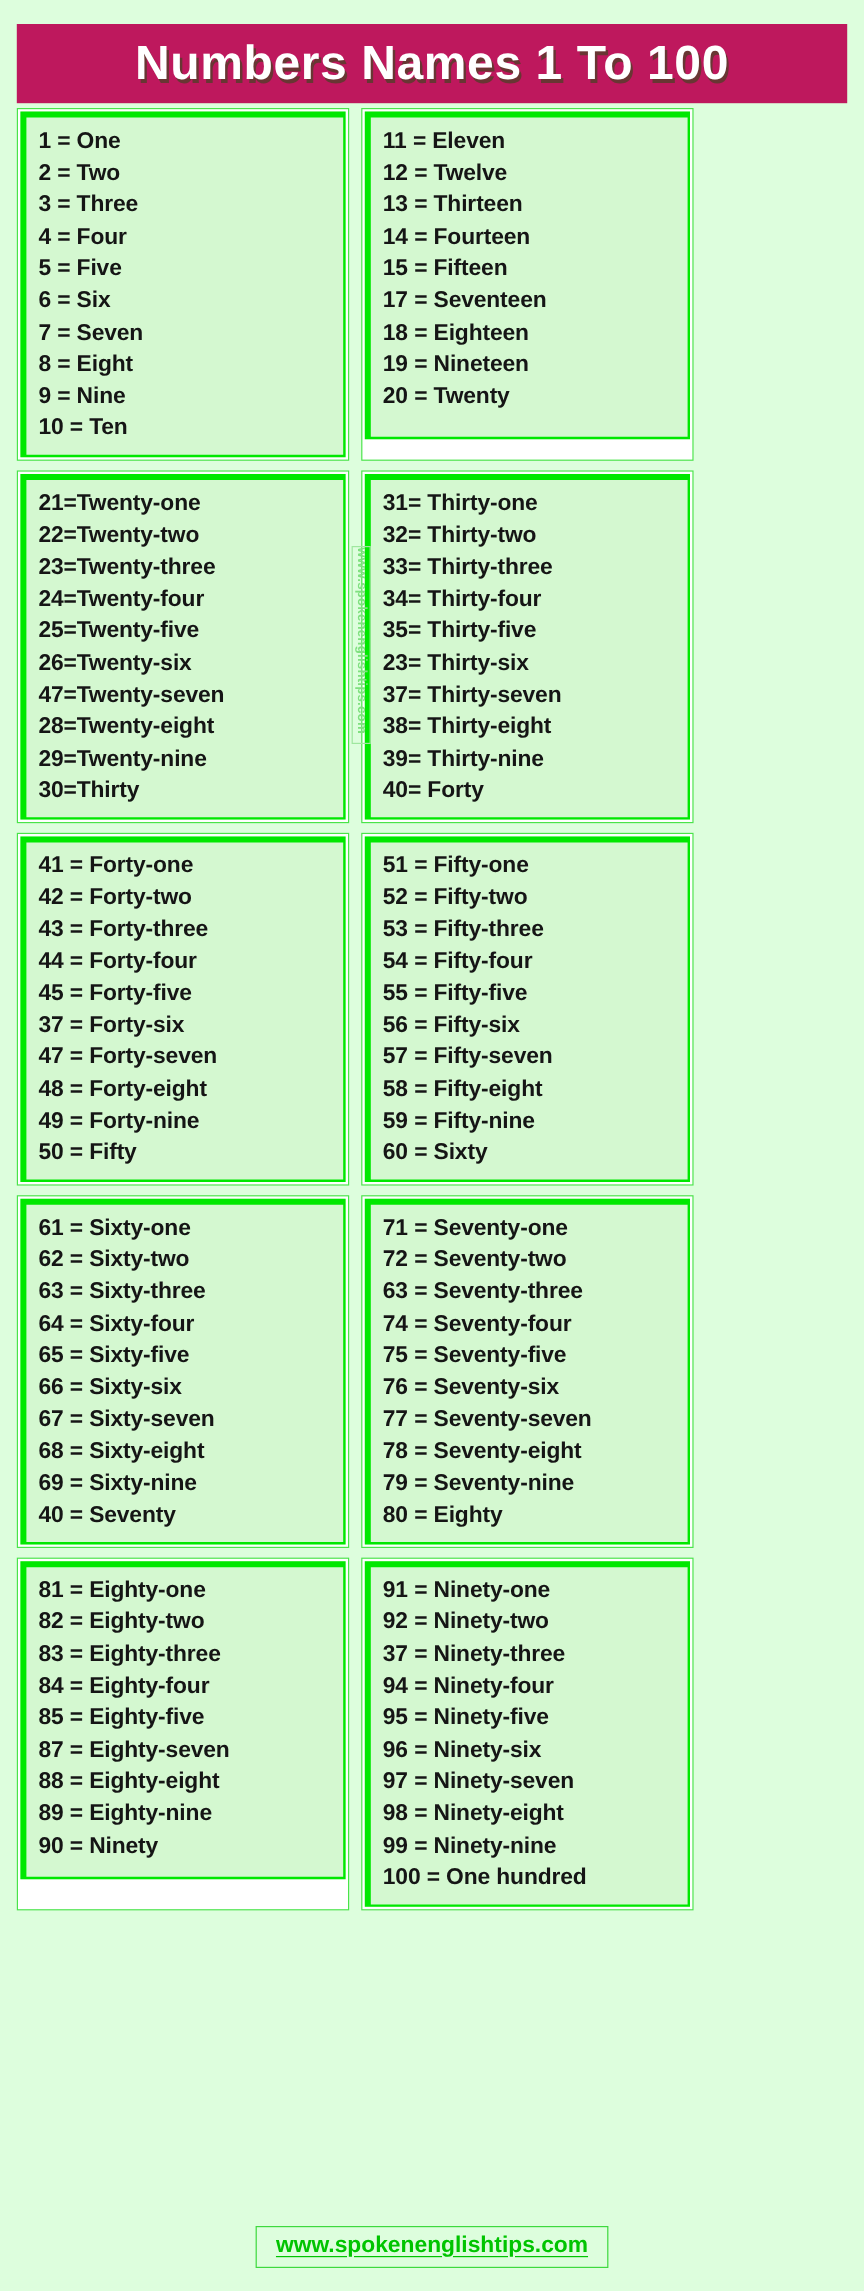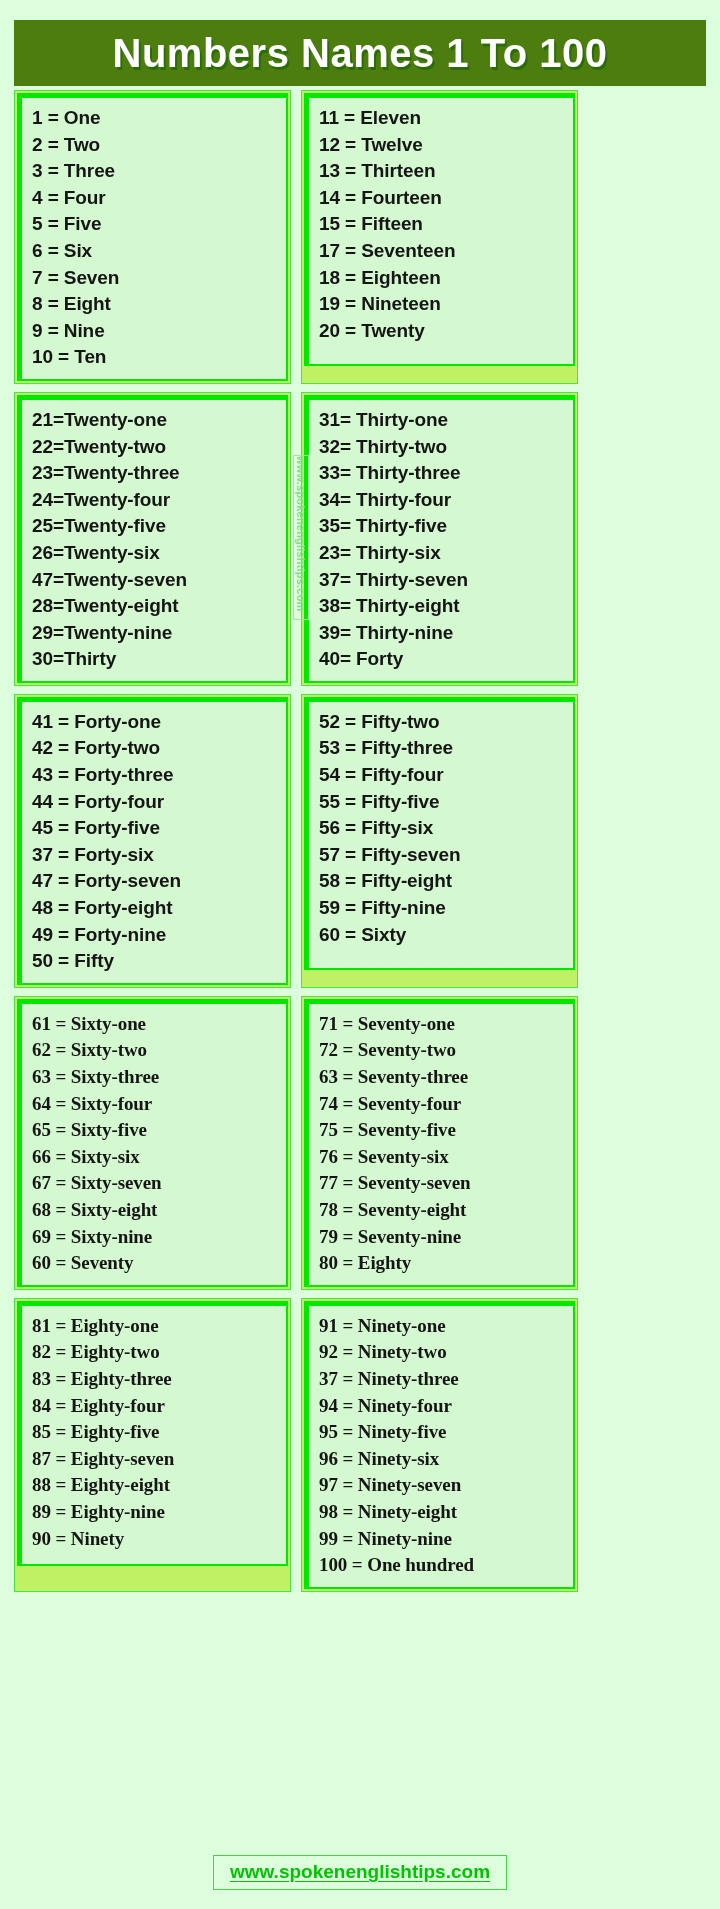--- a/index.html
+++ b/index.html
@@ -20,21 +20,21 @@
     padding: 0;
   }
 
   
   .title-banner {
     position: absolute;
     left: 14px;
     top: 20px;
     width: 692px;
     height: 66px;
-    background: #4d7c0f;
+    background: #be185d;
     display: flex;
     align-items: center;
     justify-content: center;
   }
   .title-text {
     color: #ffffff;
     font-size: 40px;
     font-weight: bold;
     letter-spacing: 0.5px;
     line-height: 1;
@@ -48,36 +48,36 @@
     left: 14px;
     top: 90px;
     width: 692px;
     display: flex;
     flex-wrap: wrap;
     gap: 8px 10px;
   }
 
   .box {
     width: 277px;
-    background: #bef264;
+    background: #ffffff;
     border: 1px solid #49e449;
     padding: 2px;
     position: relative;
   }
   .box-inner {
     border-left: 5px solid #00e800;
     border-top: 5px solid #00e800;
     border-right: 2px solid #00e800;
     border-bottom: 2px solid #00e800;
     background: #d4f8d0;
     padding: 7px 6px 8px 10px;
     min-height: 273px;
   }
   
-  .grid .box:nth-child(n+7) .box-inner { min-height: 265px; font-family: Liberation Serif, serif; }
+  .grid .box:nth-child(n+7) .box-inner { min-height: 265px; }
 
   .line {
     font-size: 19px;
     font-weight: bold;
     color: #151515;
     line-height: 1.40;
     white-space: nowrap;
     letter-spacing: -0.1px;
   }
 
@@ -201,20 +201,21 @@
           <div class="line">45 = Forty-five</div>
           <div class="line">37 = Forty-six</div>
           <div class="line">47 = Forty-seven</div>
           <div class="line">48 = Forty-eight</div>
           <div class="line">49 = Forty-nine</div>
           <div class="line">50 = Fifty</div>
         </div>
       </div>
       <div class="box">
         <div class="box-inner">
+          <div class="line">51 = Fifty-one</div>
           <div class="line">52 = Fifty-two</div>
           <div class="line">53 = Fifty-three</div>
           <div class="line">54 = Fifty-four</div>
           <div class="line">55 = Fifty-five</div>
           <div class="line">56 = Fifty-six</div>
           <div class="line">57 = Fifty-seven</div>
           <div class="line">58 = Fifty-eight</div>
           <div class="line">59 = Fifty-nine</div>
           <div class="line">60 = Sixty</div>
         </div>
@@ -223,21 +224,21 @@
         <div class="box-inner">
           <div class="line">61 = Sixty-one</div>
           <div class="line">62 = Sixty-two</div>
           <div class="line">63 = Sixty-three</div>
           <div class="line">64 = Sixty-four</div>
           <div class="line">65 = Sixty-five</div>
           <div class="line">66 = Sixty-six</div>
           <div class="line">67 = Sixty-seven</div>
           <div class="line">68 = Sixty-eight</div>
           <div class="line">69 = Sixty-nine</div>
-          <div class="line">60 = Seventy</div>
+          <div class="line">40 = Seventy</div>
         </div>
       </div>
       <div class="box">
         <div class="box-inner">
           <div class="line">71 = Seventy-one</div>
           <div class="line">72 = Seventy-two</div>
           <div class="line">63 = Seventy-three</div>
           <div class="line">74 = Seventy-four</div>
           <div class="line">75 = Seventy-five</div>
           <div class="line">76 = Seventy-six</div>

